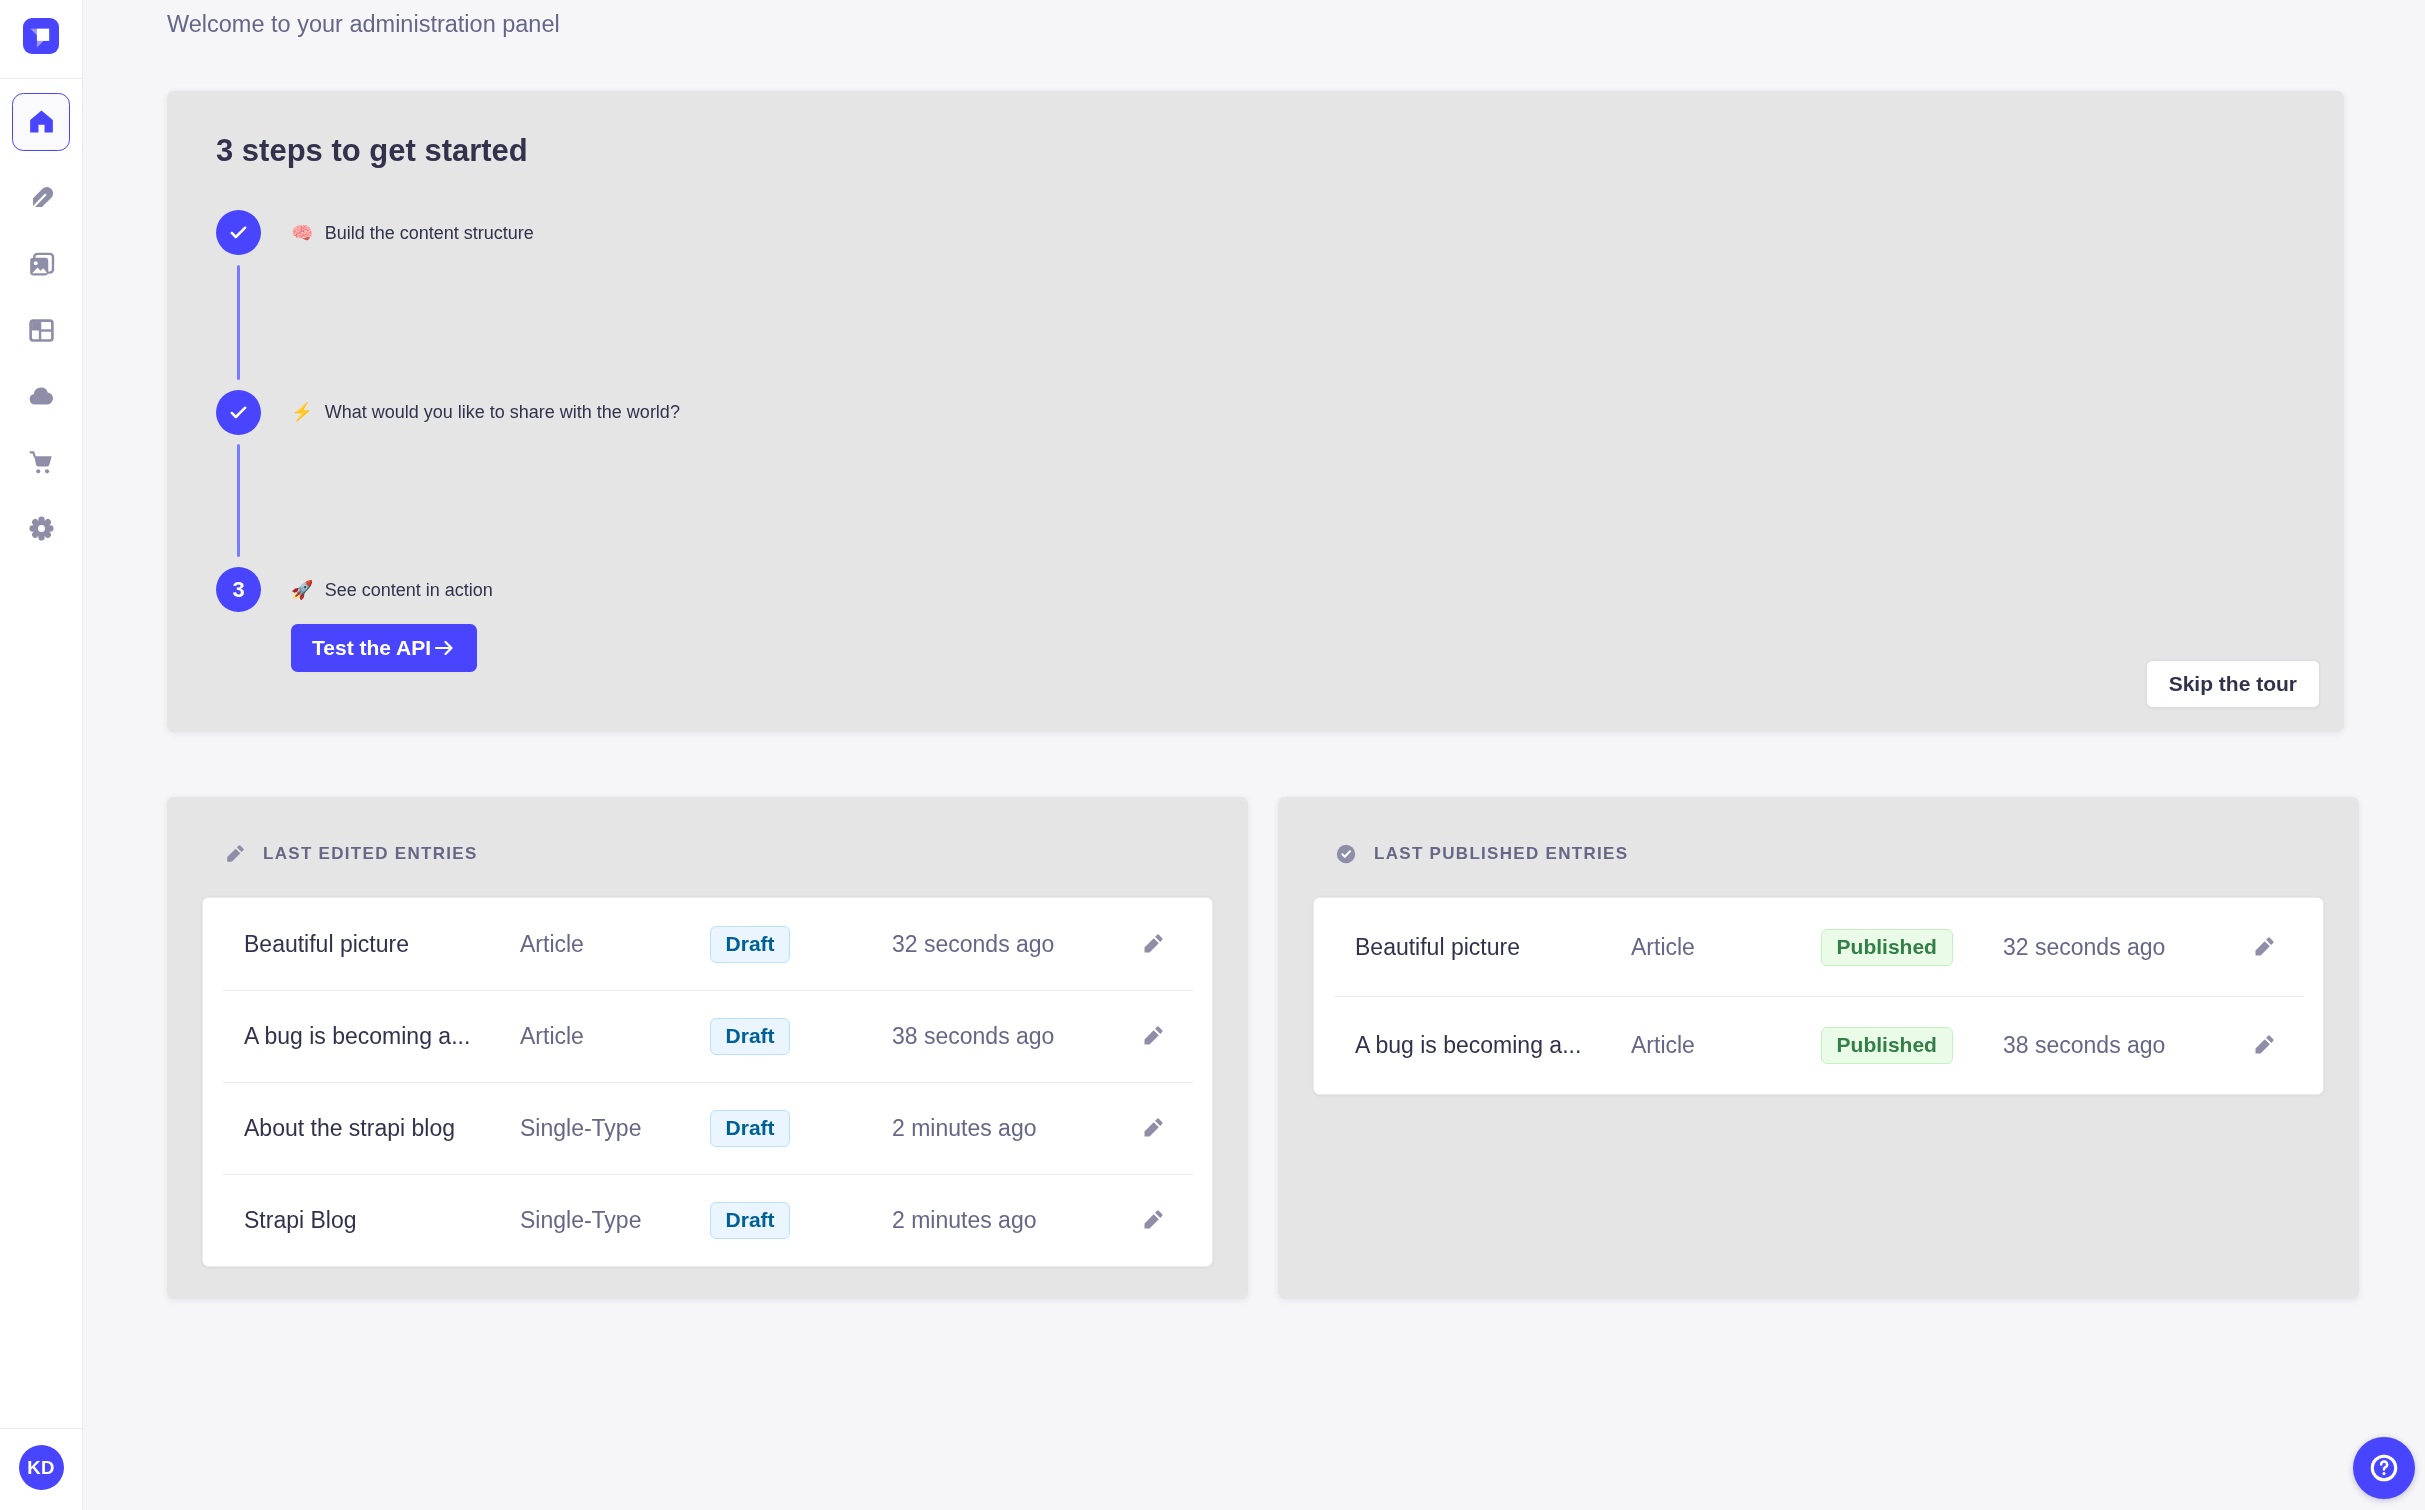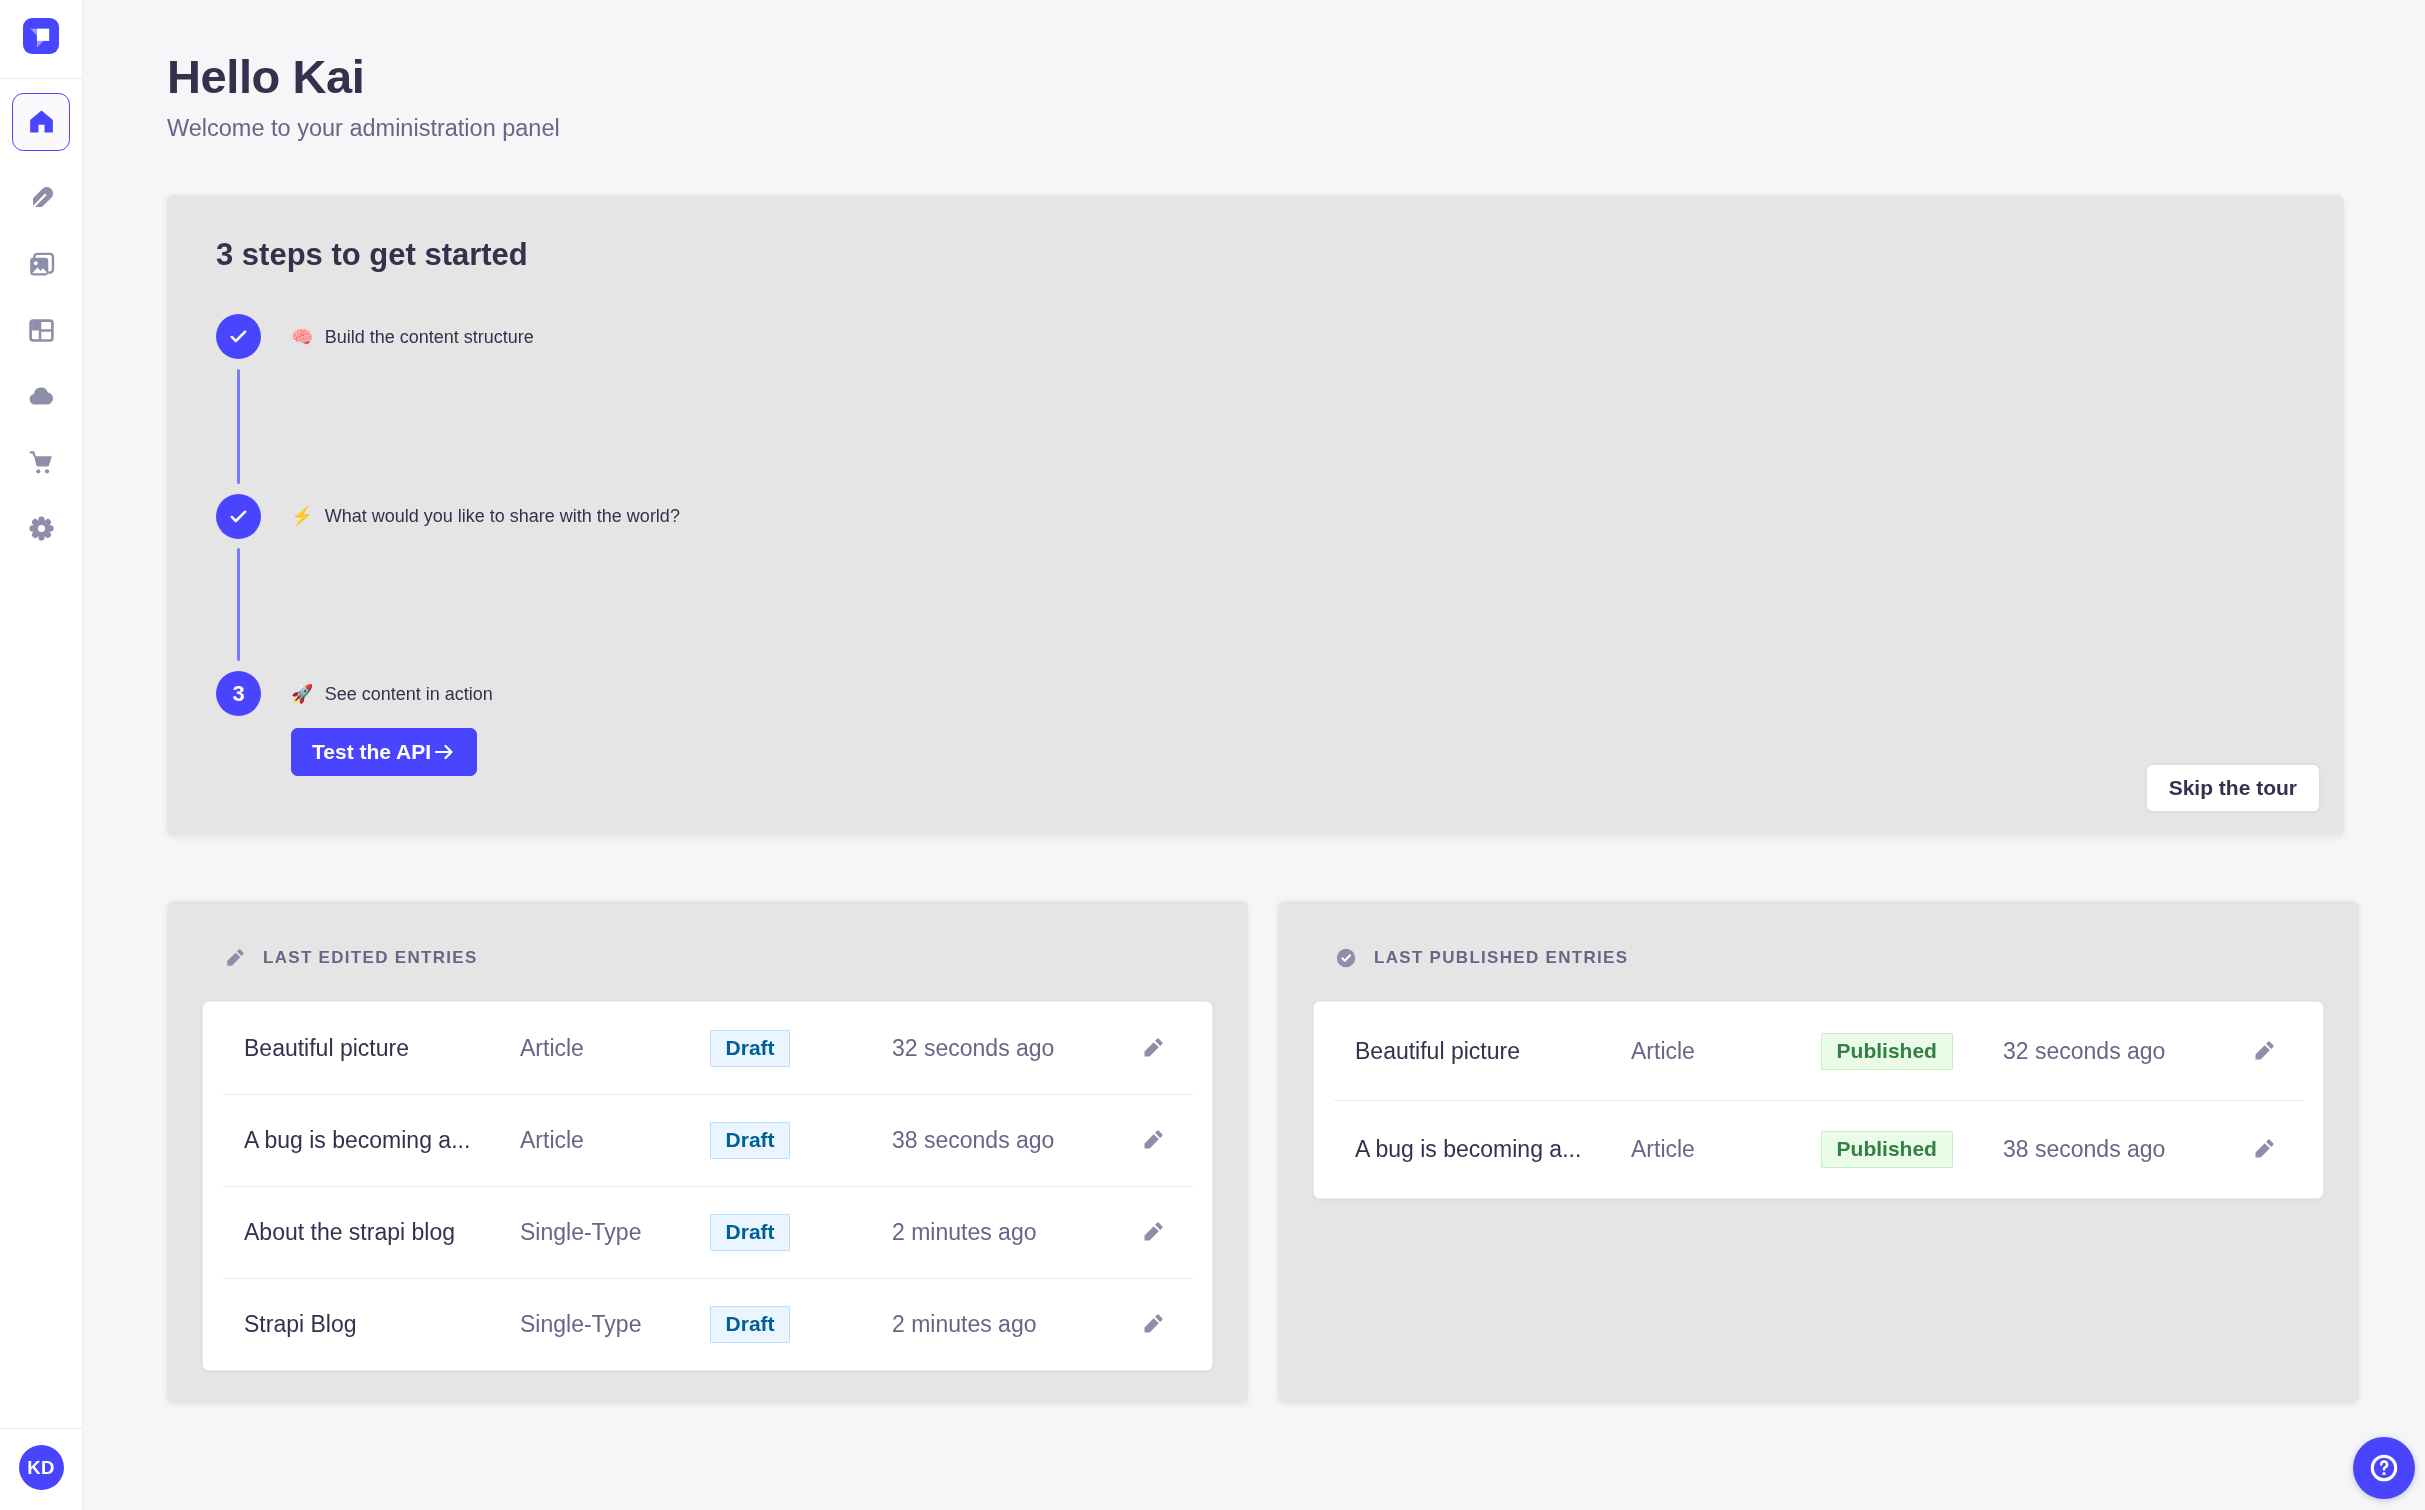--- a/index.html
+++ b/index.html
@@ -105,21 +105,21 @@
   .trow.h113 { height:92px; }
   .trow.h121 { height:98px; }
   .trow + .trow::before {
     content:""; position:absolute; top:0; left:19.5px; right:19.5px; height:0.8px; background:#eaeaef;
   }
   .cell-name { font-size:23px; color:#32324d; white-space:nowrap; overflow:hidden; text-overflow:ellipsis; padding-right:16px; }
   .cell-type { font-size:23px; color:#666687; }
   .cell-time { font-size:23px; color:#666687; }
   .badge {
     display:inline-block; font-size:21px; font-weight:700;
-    padding:5.7px 14.6px; border-radius:1px; border:0.8px solid;
+    padding:5.7px 14.6px; border-radius:6px; border:0.8px solid;
   }
   .badge.draft { background:#eaf5ff; border-color:#b8e1ff; color:#006096; }
   .badge.published { background:#eafbe7; border-color:#c6f0c2; color:#328048; }
   .edit-btn {
     justify-self:end; background:transparent; border:none; cursor:pointer;
     width:36px; height:36px; display:flex; align-items:center; justify-content:center;
   }
 
   
   .help-fab {
@@ -202,21 +202,20 @@
   </button>
 
   <div class="sidebar-bottom">
     <div class="side-divider"></div>
     <div class="avatar">KD</div>
   </div>
 </aside>
 
 <main class="main">
 
-  <h1 class="page-title">Hello Kai</h1>
   <div class="page-subtitle">Welcome to your administration panel</div>
 
   <section class="card onboarding">
     <h2 class="onboarding-title">3 steps to get started</h2>
 
     <div class="steps">
 
       <div class="step-row">
         <div class="step-circle">
           <svg width="23" height="23" viewBox="0 0 24 24">

